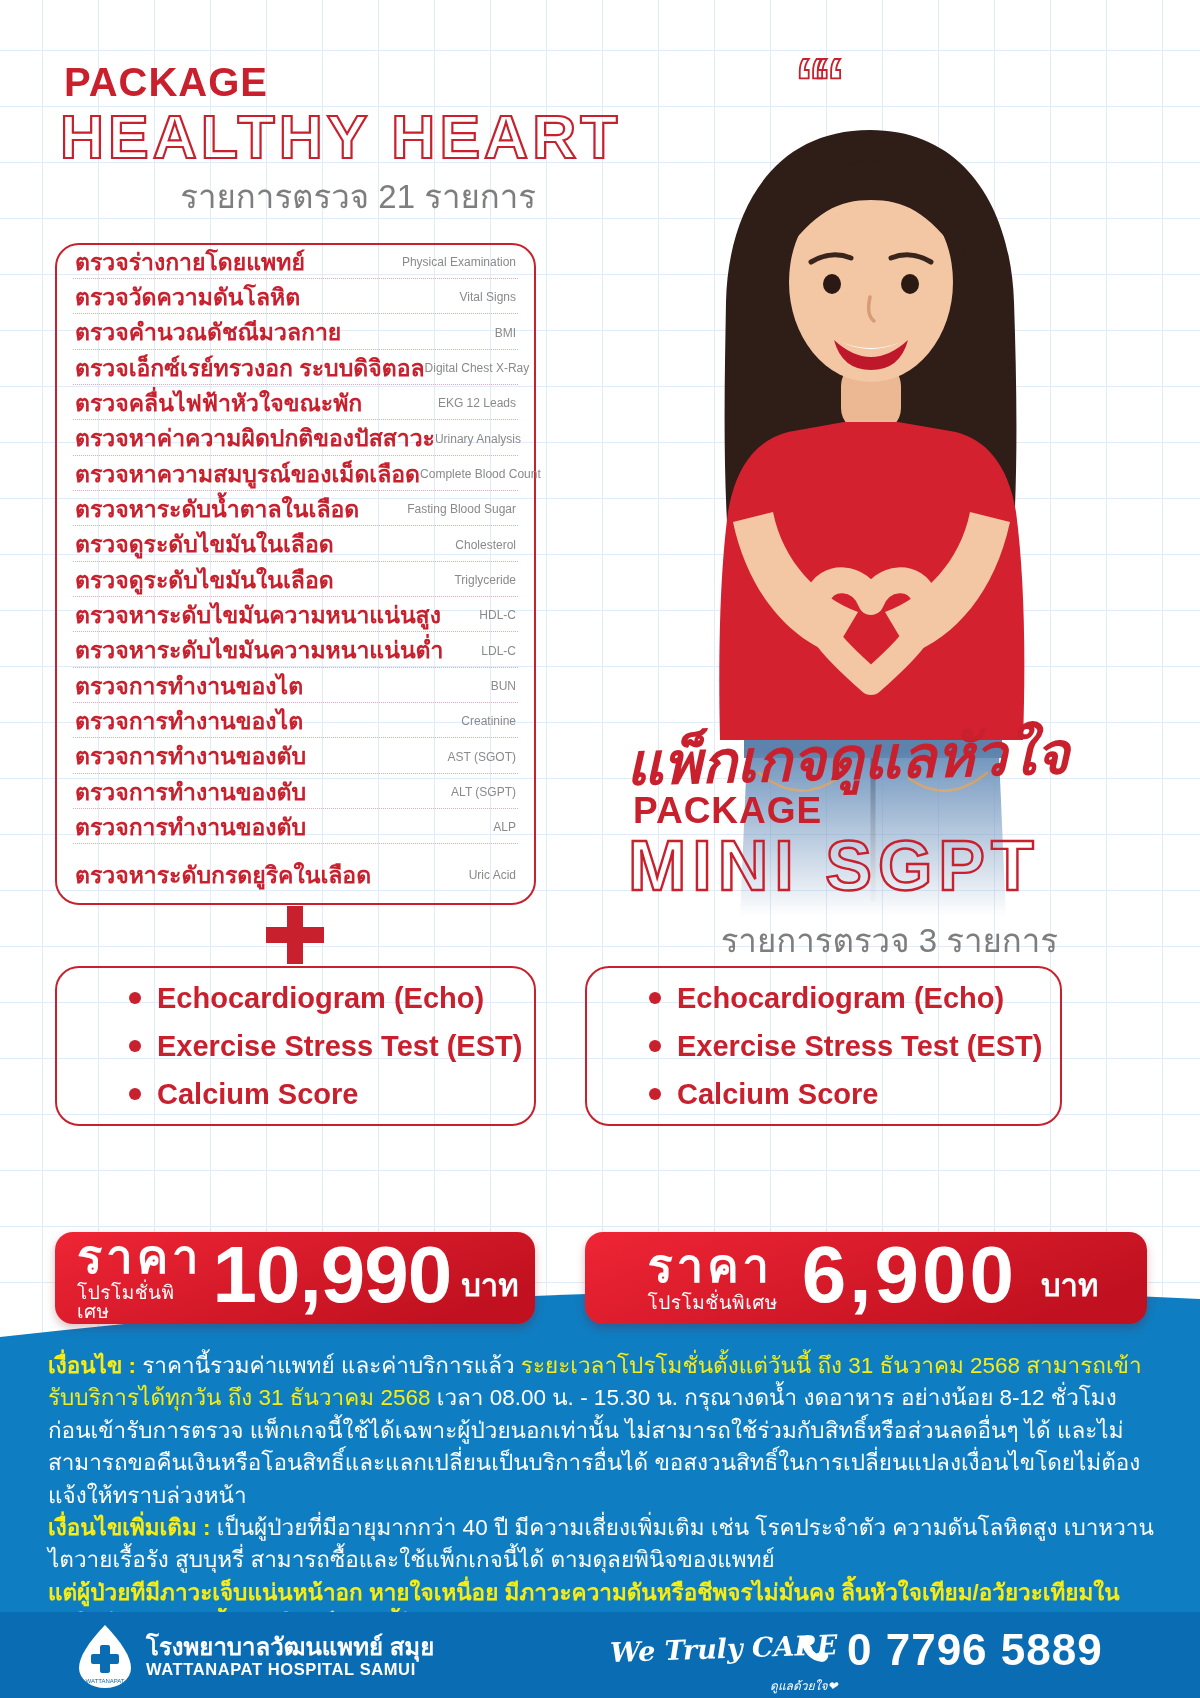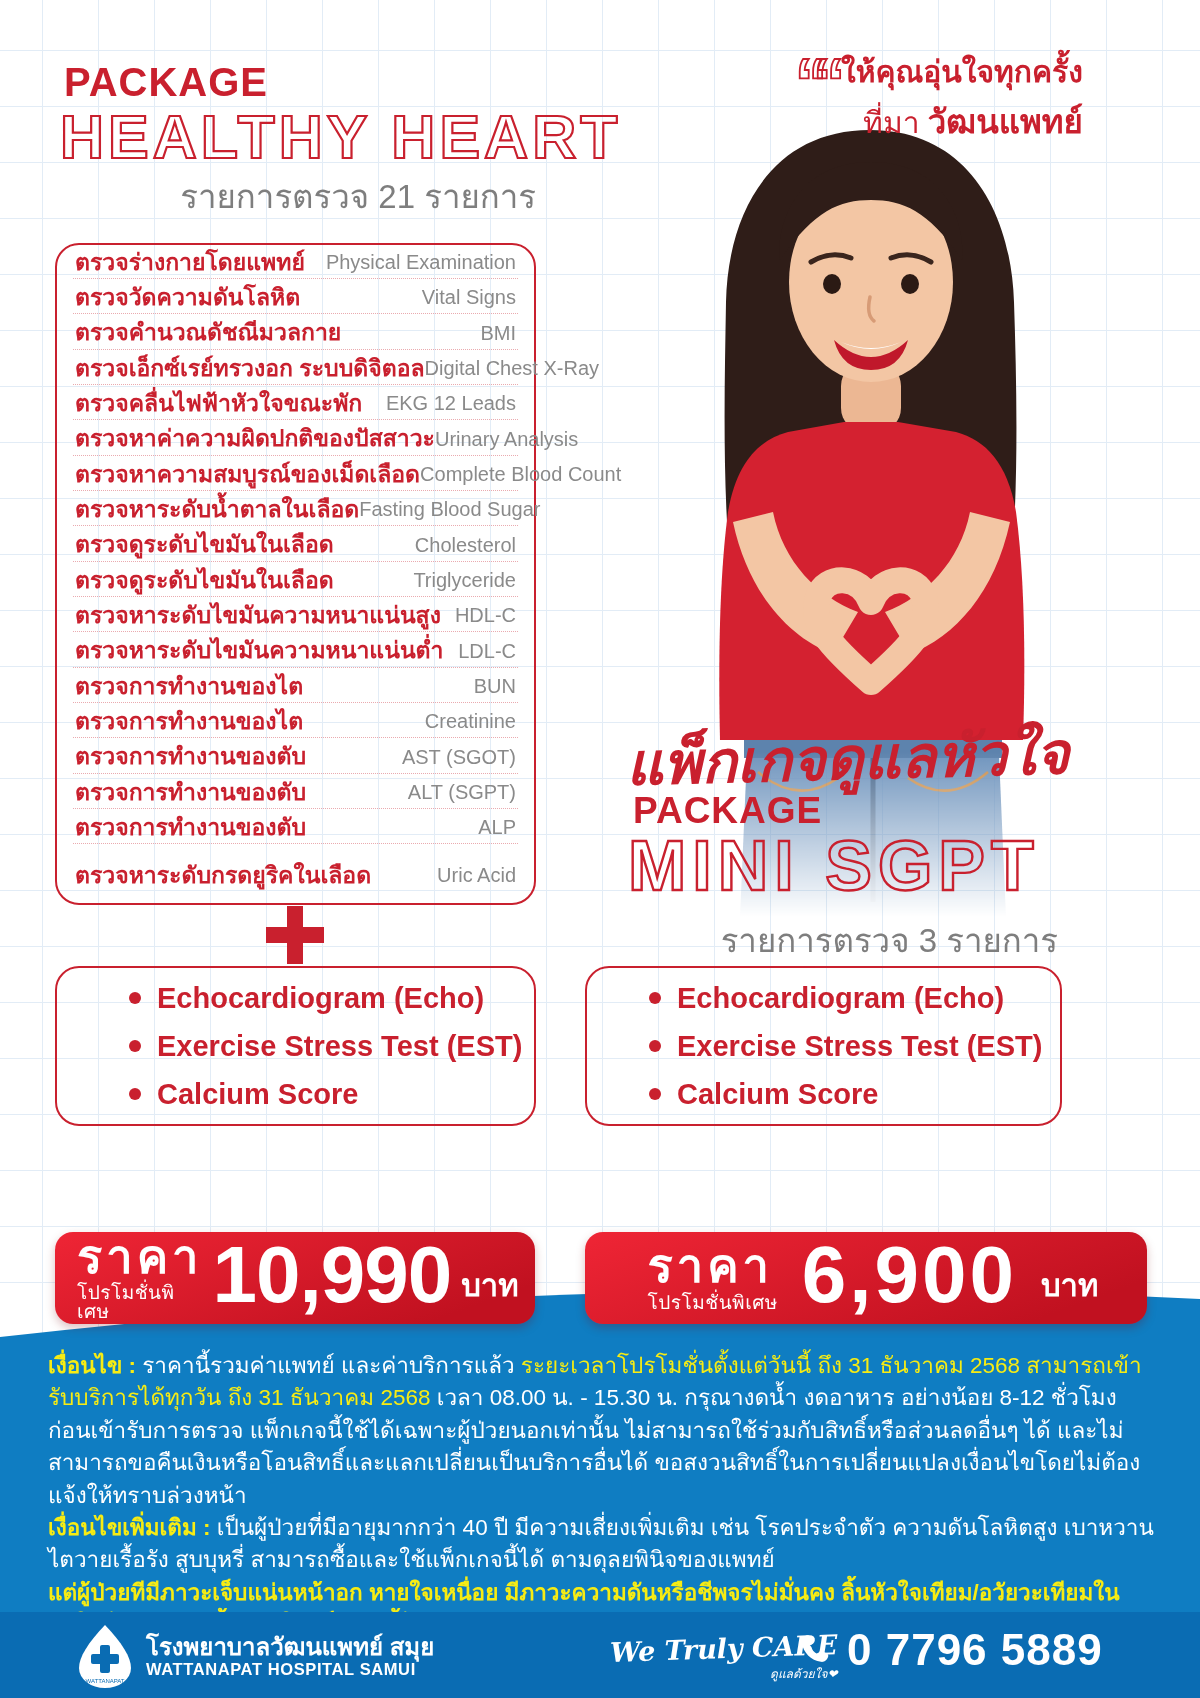--- a/index.html
+++ b/index.html
@@ -34,21 +34,21 @@
   .quote-brand { font-weight:800; font-size:33px; }
 
   
   .test-box { left:55px; top:243px; width:481px; height:662px; border:2.5px solid #c9202e;
               border-radius:24px; padding:0 16px 10px 16px; display:flex; flex-direction:column;
               justify-content:space-around; background:transparent; z-index:2;}
   .test-row { display:flex; justify-content:space-between; align-items:center; min-height:33px;
               border-bottom:1px dotted rgba(201,32,46,.38); padding:1px 2px;}
   .test-row:last-child { border-bottom:none;margin-top:12px; }
   .test-th { font-size:23px; font-weight:bold; color:#c9202e; white-space:nowrap; line-height:1.25;}
-  .test-en { font-size:20px; color:#8a8a8a; white-space:nowrap; line-height:1.2;}
+  .test-en { font-size:12px; color:#8a8a8a; white-space:nowrap; line-height:1.2;}
 
   
   .plus { left:266px; top:906px; width:58px; height:58px; z-index:2;}
   .plus::before, .plus::after { content:""; position:absolute; background:#c9202e; }
   .plus::before { left:21px; top:0; width:16px; height:58px; }
   .plus::after  { left:0; top:21px; width:58px; height:16px; }
 
   
   .bullet-box { border:2.5px solid #c9202e; border-radius:24px; display:flex; flex-direction:column;
                 justify-content:center; gap:15px; z-index:2; background:transparent;}
@@ -92,21 +92,21 @@
 
   
   .bottom-bar { left:0; top:1612px; width:1200px; height:86px; background:#0a6cb3; z-index:5;}
   .logo-group { left:76px; top:1623px; display:flex; align-items:center; gap:12px; z-index:6;}
   .hosp-names { color:#fff; line-height:1.15; }
   .hosp-th { font-size:24px; font-weight:bold; }
   .hosp-en { font-size:16.5px; font-weight:bold; letter-spacing:.6px; }
   .tagline { left:610px; top:1633px; color:#fff; z-index:6; text-align:center;}
   .tagline-main { font-family:"DejaVu Serif","Liberation Serif",serif; font-style:italic; font-weight:bold;
                   font-size:27px; white-space:nowrap; transform:rotate(-2deg);}
-  .tagline-sub { font-size:12px; text-align:right; margin-top:0px; font-family:"DejaVu Serif",serif; font-style:italic;}
+  .tagline-sub { font-size:12px; text-align:right; margin-top:12px; font-family:"DejaVu Serif",serif; font-style:italic;}
   .phone-group { left:797px; top:1625px; display:flex; align-items:center; gap:14px; color:#fff; z-index:6;}
   .phone-number { font-size:44px; font-weight:bold; letter-spacing:1px; white-space:nowrap;}
 </style>
 </head>
 <body>
 
 <div class="page">
 
   <svg class="abs photo" viewBox="0 0 545 825" aria-hidden="true">
     <defs>
@@ -153,24 +153,20 @@
       <path d="M273,590 C230,552 212,532 220,505 C228,482 262,482 273,510 C284,482 318,482 326,505 C334,532 316,552 273,590 Z" fill="none" stroke="#f3c6a4" stroke-width="26" stroke-linejoin="round" stroke-linecap="round"></path>
     </g>
   </svg>
 
   <div class="abs hh-kicker">PACKAGE</div>
   <div class="abs hh-title">HEALTHY HEART</div>
   <div class="abs hh-sub">รายการตรวจ 21 รายการ</div>
 
   <div class="abs quote">
     <div class="quote-marks">““</div>
-    <div class="quote-text">
-      <div class="quote-l1">ให้คุณอุ่นใจทุกครั้ง</div>
-      <div class="quote-l2"><span>ที่มา </span><span class="quote-brand">วัฒนแพทย์</span></div>
-    </div>
   </div>
 
   <div class="abs test-box">
 
       <div class="test-row">
         <span class="test-th">ตรวจร่างกายโดยแพทย์</span>
         <span class="test-en">Physical Examination</span>
       </div>
 
       <div class="test-row">

